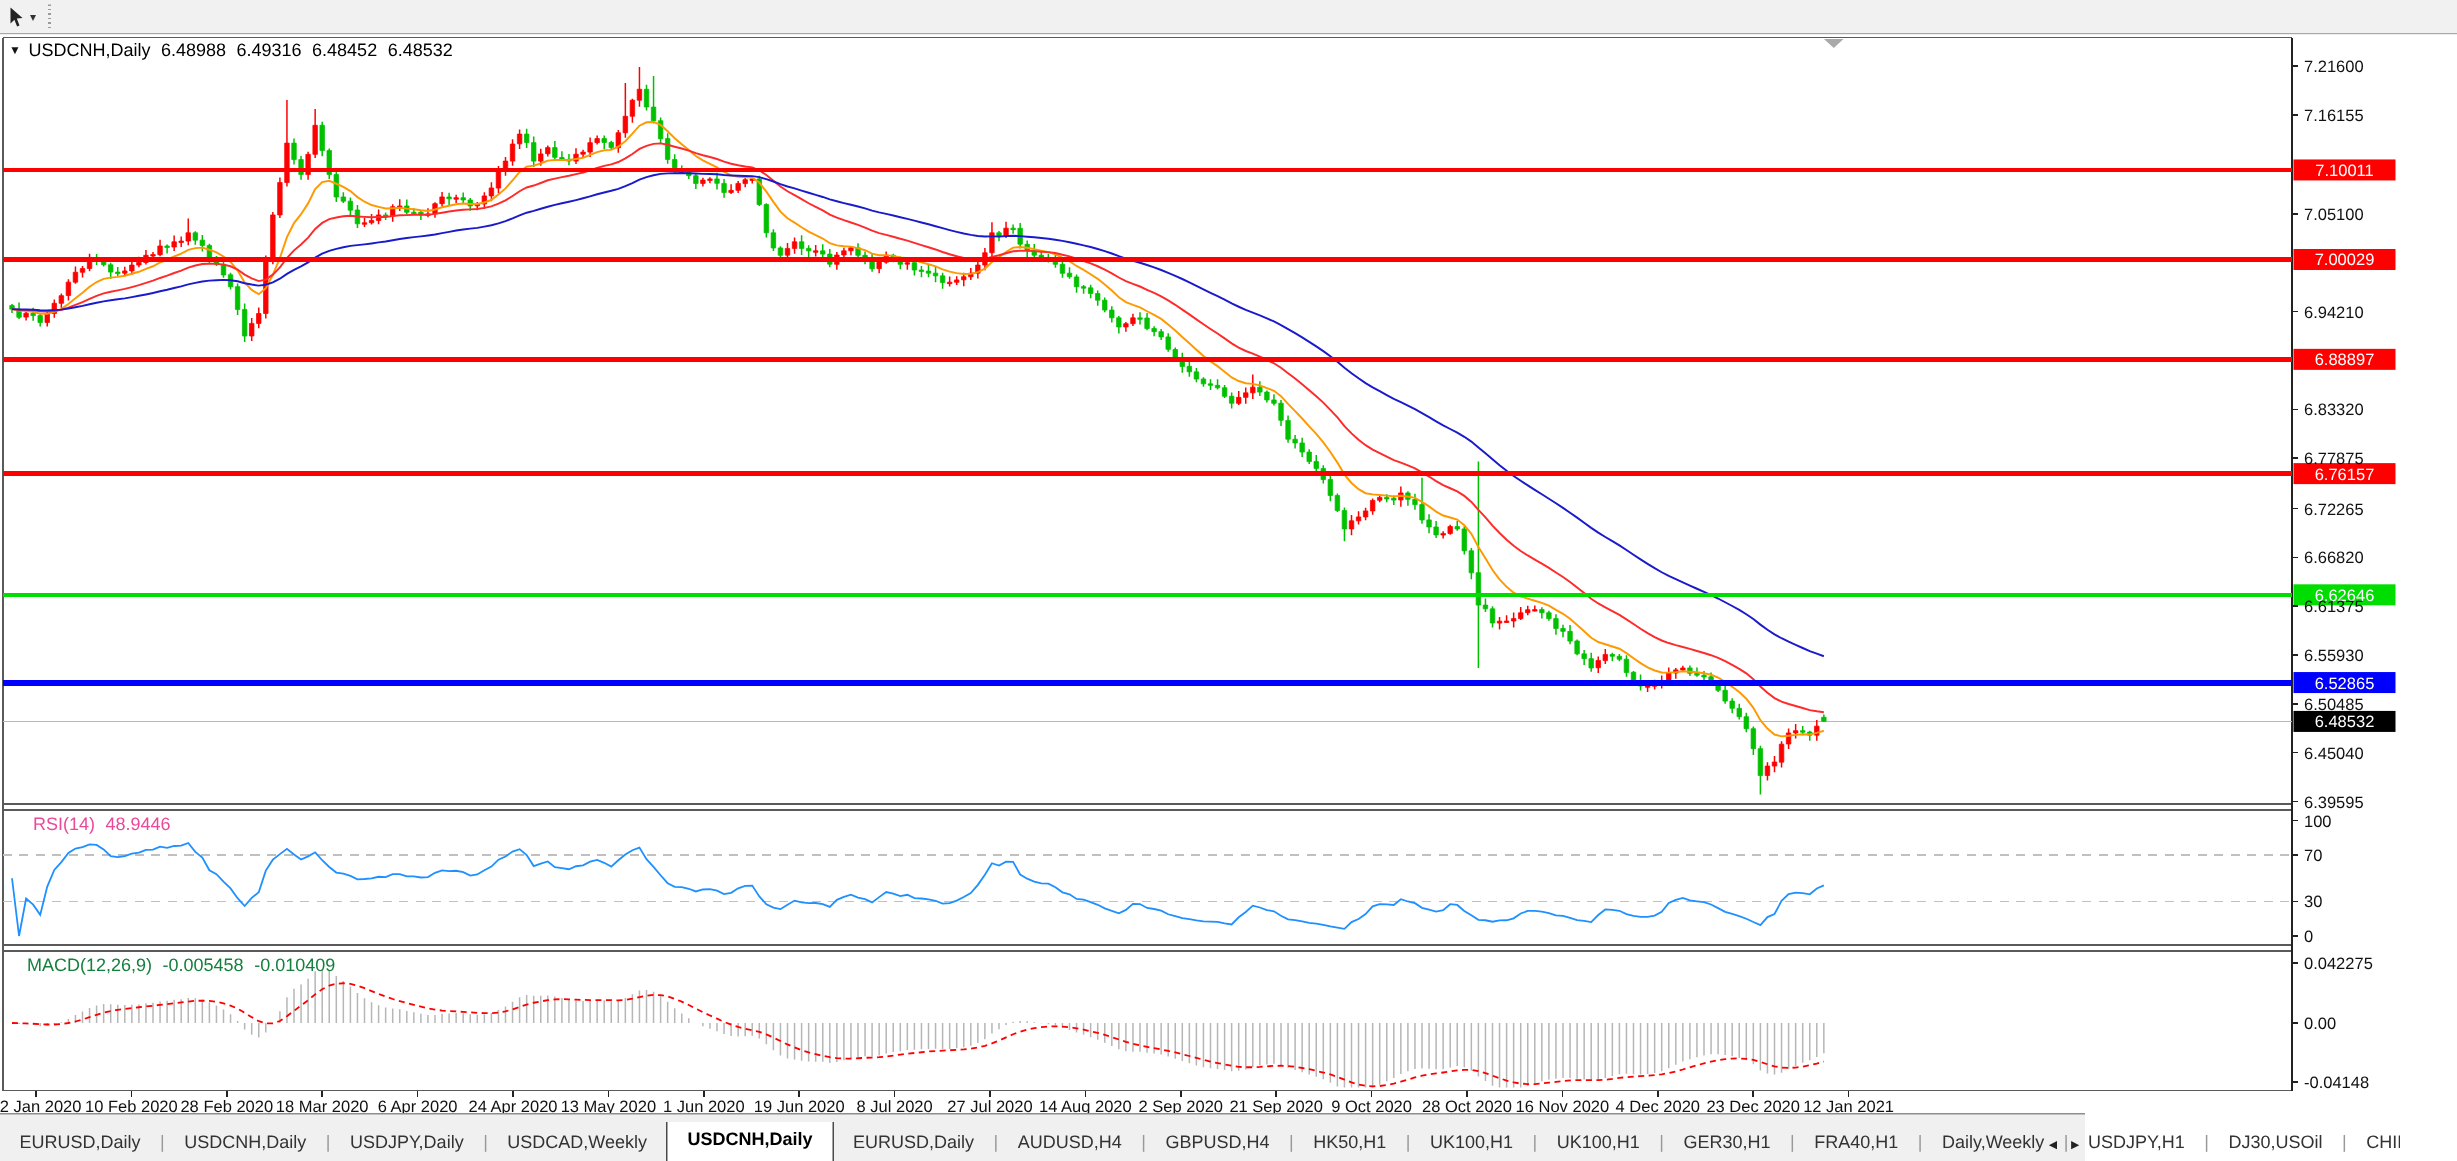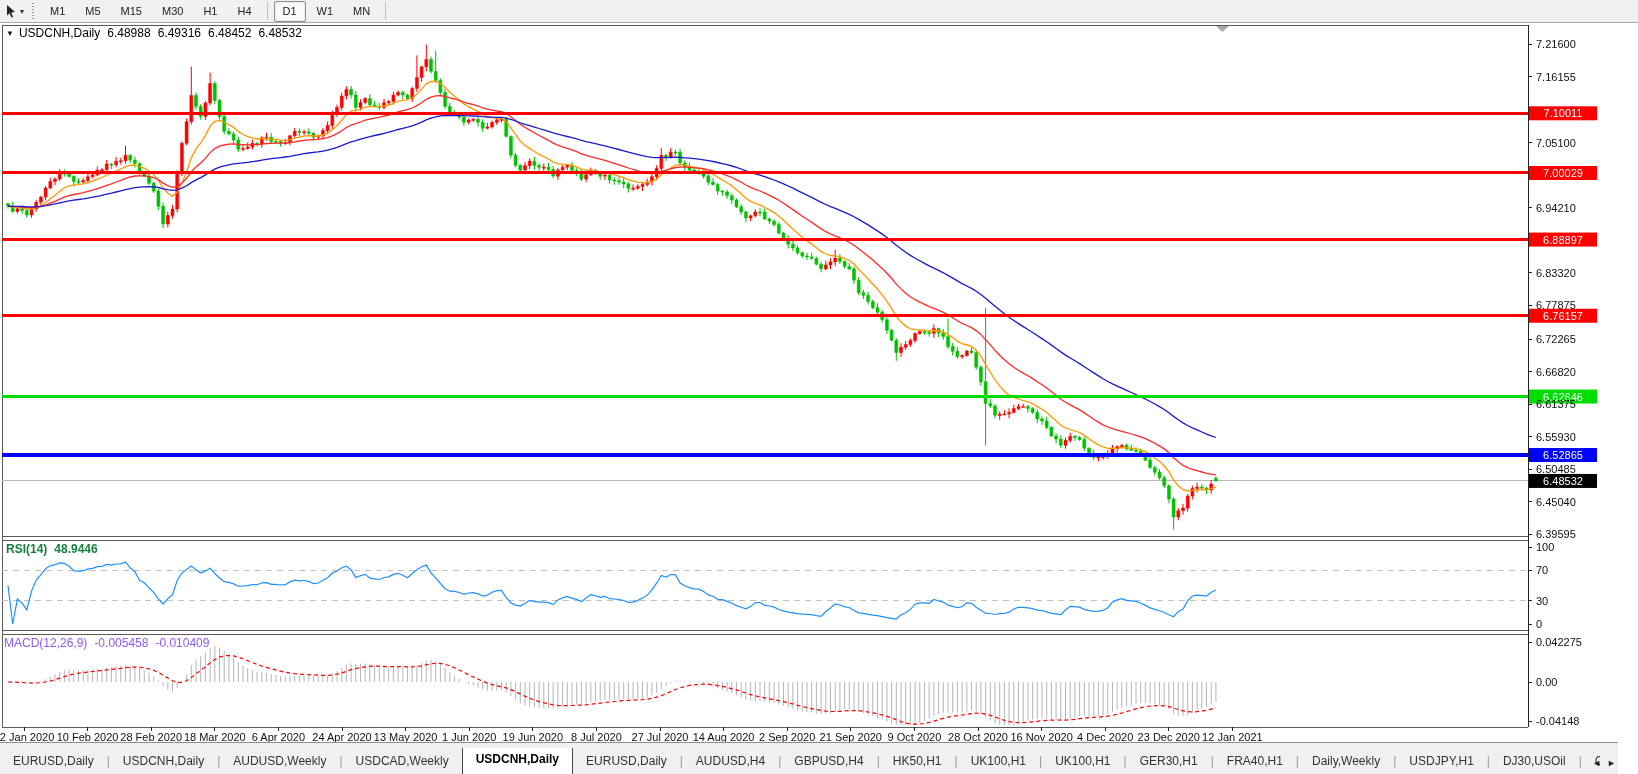--- a/index.html
+++ b/index.html
@@ -16,24 +16,24 @@
     border-radius:2px;cursor:default;line-height:15px;}
   .tf-btn.active{background:#fafafa;border:1px solid #8f8f8f;box-shadow:inset 0 0 2px #cfcfcf;}
   .tb-sep{width:1px;height:18px;background:#c0c0c0;margin:0 5px;}
   
   .chart-window{position:absolute;left:0;top:23px;width:1638px;height:719px;background:#fff;}
   #chart-svg{position:absolute;left:0;top:0;}
   .overlay{position:absolute;color:#000;font-size:12px;white-space:nowrap;}
   .overlay .num{margin-left:7px;}
   .title-caret{font-size:8px;margin-right:5px;position:relative;top:-1px;color:#111;}
   #title-overlay{left:6px;top:3px;}
-  #rsi-label{left:6px;top:519px;color:#15803d;font-weight:bold;}
-  #macd-label{left:4px;top:613px;color:#8b5cf6;}
+  #rsi-label{left:22px;top:519px;color:#ec4899;}
+  #macd-label{left:18px;top:613px;color:#15803d;}
   
-  .tabbar{position:absolute;left:0;top:742px;width:1618px;height:32px;background:#f0f0f0;
+  .tabbar{position:absolute;left:0;top:742px;width:1390px;height:32px;background:#f0f0f0;
     border-top:1px solid #8e8e8e;box-sizing:border-box;}
   .tabs{position:absolute;left:0;bottom:0;height:26px;display:flex;align-items:stretch;
     width:1600px;overflow:hidden;white-space:nowrap;}
   .tab{font-size:12px;color:#333;padding:0 13px;display:flex;align-items:center;cursor:default;}
   .tab-sep{color:#999;display:flex;align-items:center;font-size:12px;}
   .tab.active{background:#fff;border:1px solid #4a4a4a;border-bottom:none;height:30px;
     align-self:flex-end;color:#000;font-weight:700;position:relative;top:0;}
   .tab-scroll{position:absolute;right:2px;bottom:6px;display:flex;gap:6px;}
   .tab-scroll span{font-size:9px;color:#222;cursor:default;}
 </style>
@@ -41,33 +41,20 @@
 <body>
 
 <div class="toolbar">
   <div class="tool-icon-group">
     <svg width="14" height="14" viewBox="0 0 14 14">
       <path d="M3 1 L11 8 L7.2 8.4 L9 13 L7.4 13.6 L5.6 9.2 L3 11.6 Z" fill="#222"></path>
     </svg>
     <span class="tb-caret">▾</span>
   </div>
   <div class="tb-grip"></div>
-  <div class="toolbar-buttons" style="display:flex;align-items:center;">
-      <div class="tf-btn">M1</div>
-      <div class="tf-btn">M5</div>
-      <div class="tf-btn">M15</div>
-      <div class="tf-btn">M30</div>
-      <div class="tf-btn">H1</div>
-      <div class="tf-btn">H4</div>
-      <div class="tb-sep"></div>
-      <div class="tf-btn active">D1</div>
-      <div class="tf-btn">W1</div>
-      <div class="tf-btn">MN</div>
-      <div class="tb-sep"></div>
-    </div>
 </div>
 
 <div class="chart-window">
   <svg id="chart-svg" width="1638" height="719">
       <rect x="0" y="0" width="1638" height="719" fill="#ffffff"></rect>
       <path d="M 2 2 H 1528" stroke="#5a5a5a" stroke-width="1" fill="none" shape-rendering="crispEdges"></path>
       <path d="M 2 513 H 1528" stroke="#5a5a5a" stroke-width="1" fill="none" shape-rendering="crispEdges"></path>
       <path d="M 2 517 H 1528" stroke="#5a5a5a" stroke-width="1" fill="none" shape-rendering="crispEdges"></path>
       <path d="M 2 607 H 1528" stroke="#5a5a5a" stroke-width="1" fill="none" shape-rendering="crispEdges"></path>
       <path d="M 2 611 H 1528" stroke="#5a5a5a" stroke-width="1" fill="none" shape-rendering="crispEdges"></path>
@@ -202,21 +189,21 @@
     <span>MACD(12,26,9)</span><span class="num">-0.005458</span><span class="num">-0.010409</span>
   </div>
 </div>
 
 <div class="tabbar">
   <div class="tabs">
       <div class="tab">EURUSD,Daily</div>
       <div class="tab-sep">|</div>
       <div class="tab">USDCNH,Daily</div>
       <div class="tab-sep">|</div>
-      <div class="tab">AUDUSD,Weekly</div>
+      <div class="tab">USDJPY,Daily</div>
       <div class="tab-sep">|</div>
       <div class="tab">USDCAD,Weekly</div>
       <div class="tab active">USDCNH,Daily</div>
       <div class="tab">EURUSD,Daily</div>
       <div class="tab-sep">|</div>
       <div class="tab">AUDUSD,H4</div>
       <div class="tab-sep">|</div>
       <div class="tab">GBPUSD,H4</div>
       <div class="tab-sep">|</div>
       <div class="tab">HK50,H1</div>

